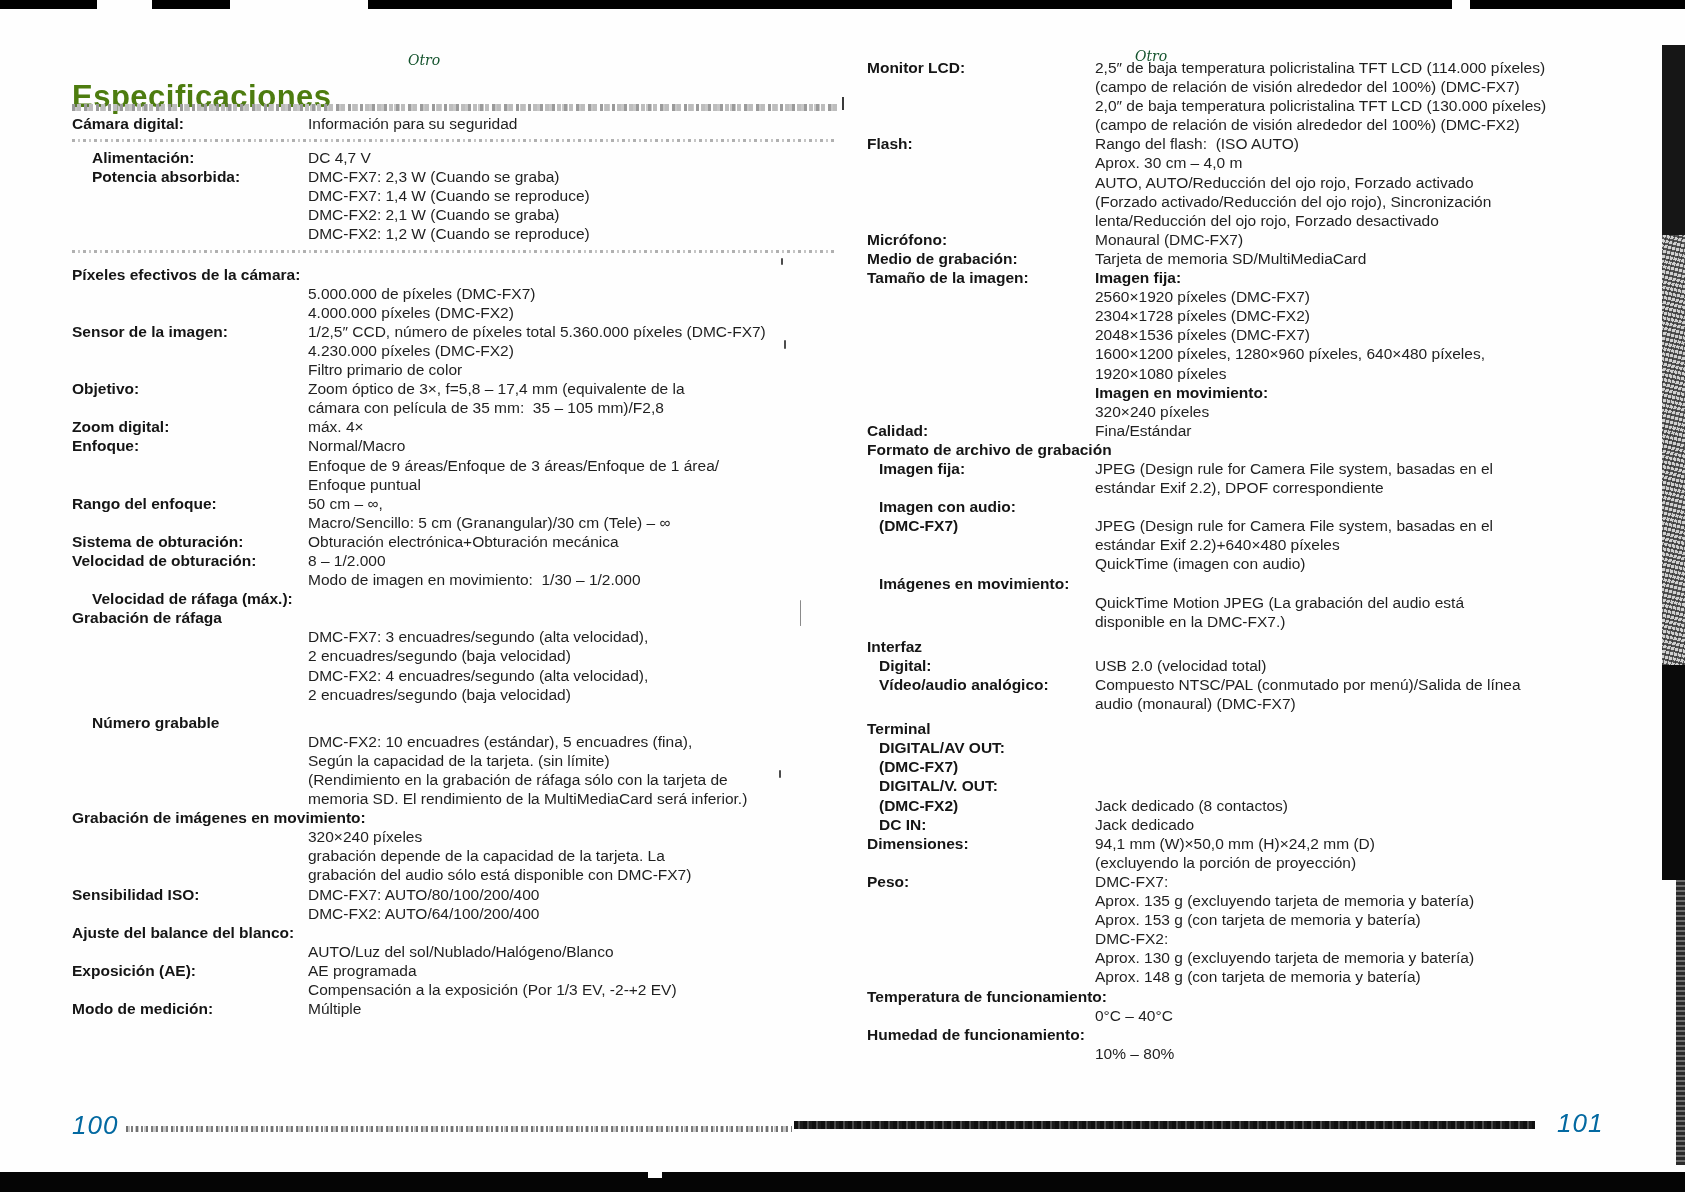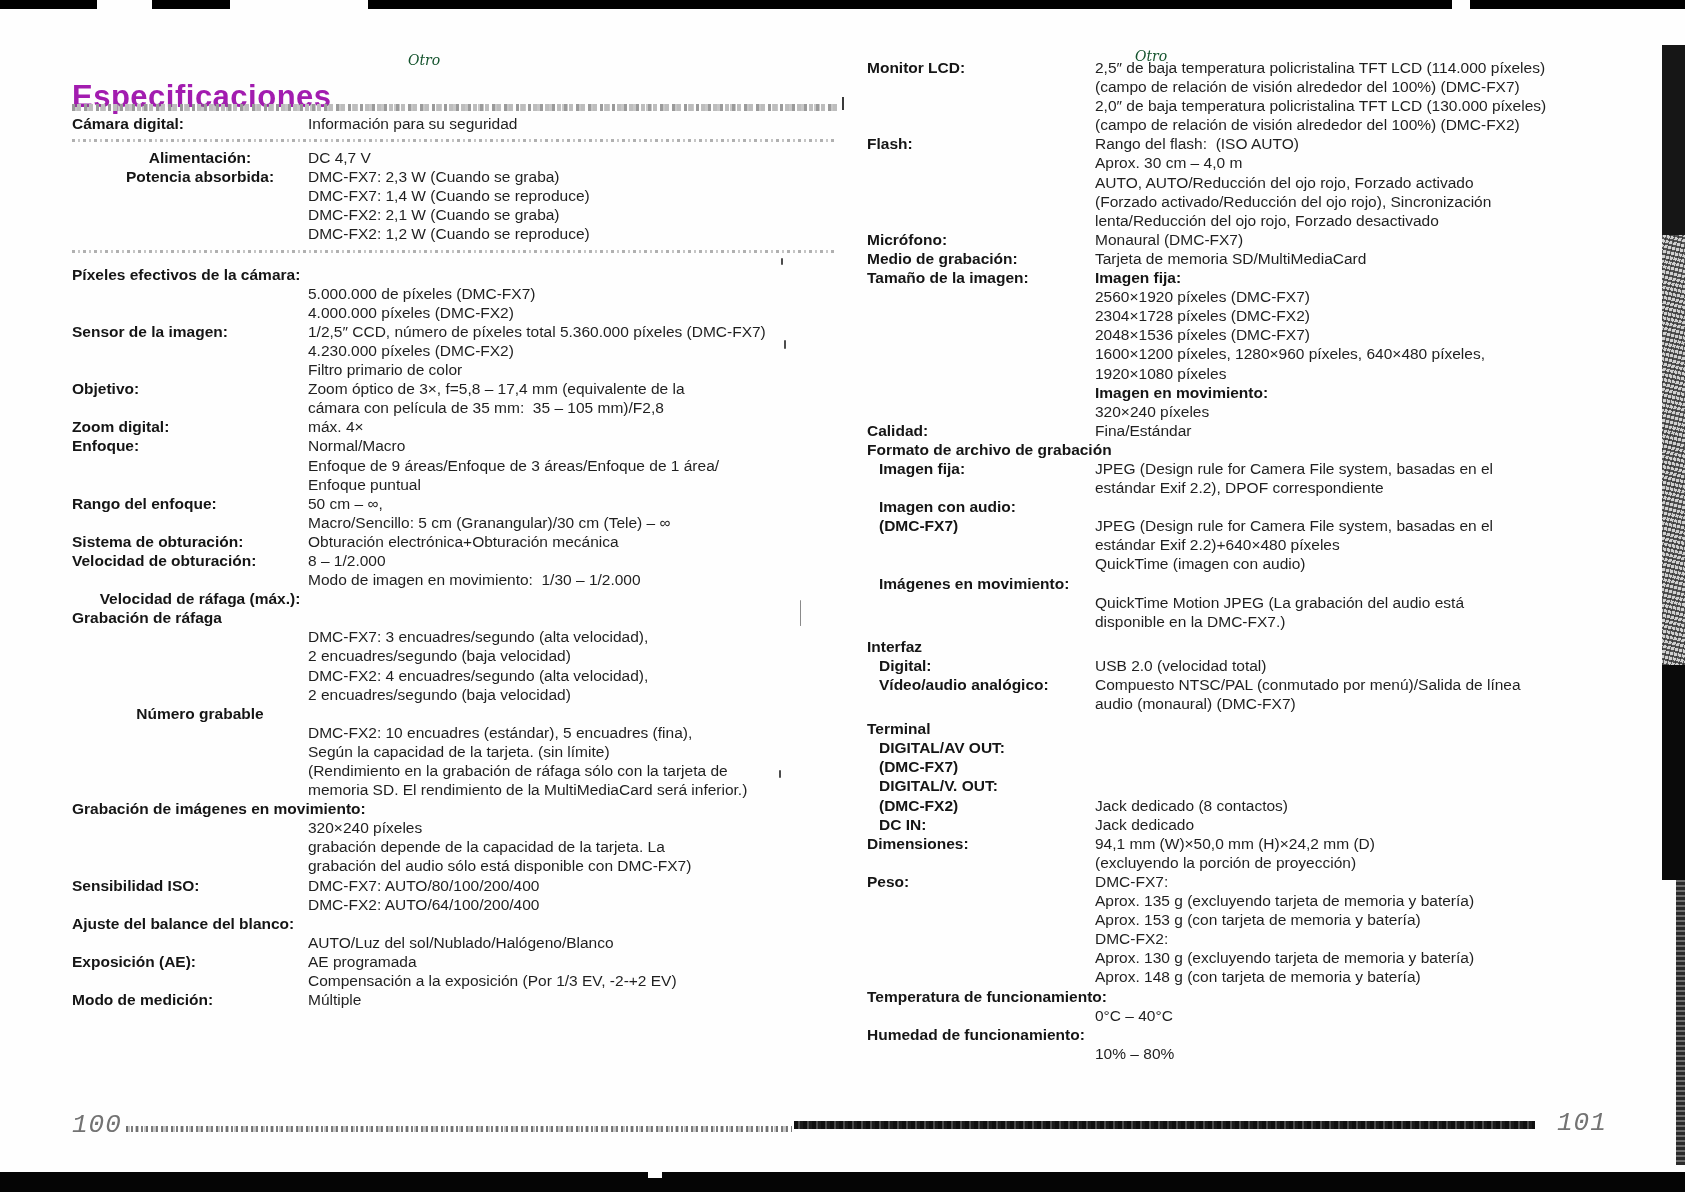--- a/index.html
+++ b/index.html
@@ -29,50 +29,50 @@
   .page-left{left:72px;top:40px;width:775px;}
   .page-right{left:867px;top:36px;width:795px;}
   .otro{
     position:absolute;font-family:"DejaVu Serif",serif;font-style:italic;
     font-size:14px;color:#14532d;top:12px;
   }
   .page-left .otro{left:336px;}
   .page-right .otro{left:268px;}
   .doc-title{
     position:absolute;top:18px;left:0;
-    font-size:31px;font-weight:bold;letter-spacing:.5px;color:#a21caf;
+    font-size:31px;font-weight:bold;letter-spacing:.5px;color:#4d7c0f;
   }
   .title-rule{
     position:absolute;top:64px;left:0;width:768px;height:7px;
     background:
       repeating-linear-gradient(90deg,#9a9a9a 0 3px,transparent 3px 5px,#bdbdbd 5px 9px,transparent 9px 12px),
       repeating-linear-gradient(88deg,rgba(120,120,120,.4) 0 6px,transparent 6px 14px);
   }
   .title-rule .tick{position:absolute;right:-4px;top:-7px;width:2px;height:13px;background:#3a3a3a;}
   
   .spec-list{position:absolute;left:0;width:100%;}
   .page-left  .spec-list{top:74px;}
   .page-right .spec-list{top:22px;}
   .spec-row{display:flex;line-height:19.1px;font-size:15.5px;}
   .spec-row .lab{font-weight:bold;flex:0 0 auto;white-space:pre;color:#151515;}
   .spec-row .val{white-space:pre;color:#1f1f1f;}
   .page-left  .spec-row .lab{width:236px;}
   .page-right .spec-row .lab{width:228px;}
   .page-left  .spec-row.ind{padding-left:20px;}
-  .page-left  .spec-row.ind .lab{width:216px;text-align:center;}
+  .page-left  .spec-row.ind .lab{width:216px;}
   .page-right .spec-row.ind{padding-left:12px;}
   .page-right .spec-row.ind .lab{width:216px;}
   .spec-row .val.vb{font-weight:bold;color:#151515;}
   .spec-row.rule{height:3px;margin:6px 0;width:765px;
     background:repeating-linear-gradient(90deg,#b0b0b0 0 3px,transparent 3px 6px,#c6c6c6 6px 8px,transparent 8px 11px);
   }
   
   .pagenum{
-    position:absolute;font-family:Liberation Mono, monospace;font-style:italic;
-    font-size:26px;color:#737373;letter-spacing:1px;
+    position:absolute;font-family:Liberation Sans, sans-serif;font-style:italic;
+    font-size:26px;color:#0369a1;letter-spacing:1px;
   }
   .pagenum-left{left:72px;top:1110px;}
   .pagenum-right{left:1557px;top:1108px;}
   .footer-rule-left{
     position:absolute;left:126px;top:1126px;width:666px;height:6px;
     background:
       repeating-linear-gradient(90deg,rgba(90,90,90,.8) 0 2px,transparent 2px 5px),
       repeating-linear-gradient(90deg,rgba(150,150,150,.5) 0 4px,transparent 4px 9px);
   }
   .footer-rule-right{
@@ -222,21 +222,21 @@
         <span class="val">2 encuadres/segundo (baja velocidad)</span>
       </div>
       <div class="spec-row">
         <span class="lab"></span>
         <span class="val">DMC-FX2: 4 encuadres/segundo (alta velocidad),</span>
       </div>
       <div class="spec-row">
         <span class="lab"></span>
         <span class="val">2 encuadres/segundo (baja velocidad)</span>
       </div>
-      <div class="spec-row ind" style="">
+      <div class="spec-row ind" style="margin-top: 9px;">
         <span class="lab">Número grabable</span>
         <span class="val"></span>
       </div>
       <div class="spec-row">
         <span class="lab"></span>
         <span class="val">DMC-FX2: 10 encuadres (estándar), 5 encuadres (fina),</span>
       </div>
       <div class="spec-row">
         <span class="lab"></span>
         <span class="val">Según la capacidad de la tarjeta. (sin límite)</span>

